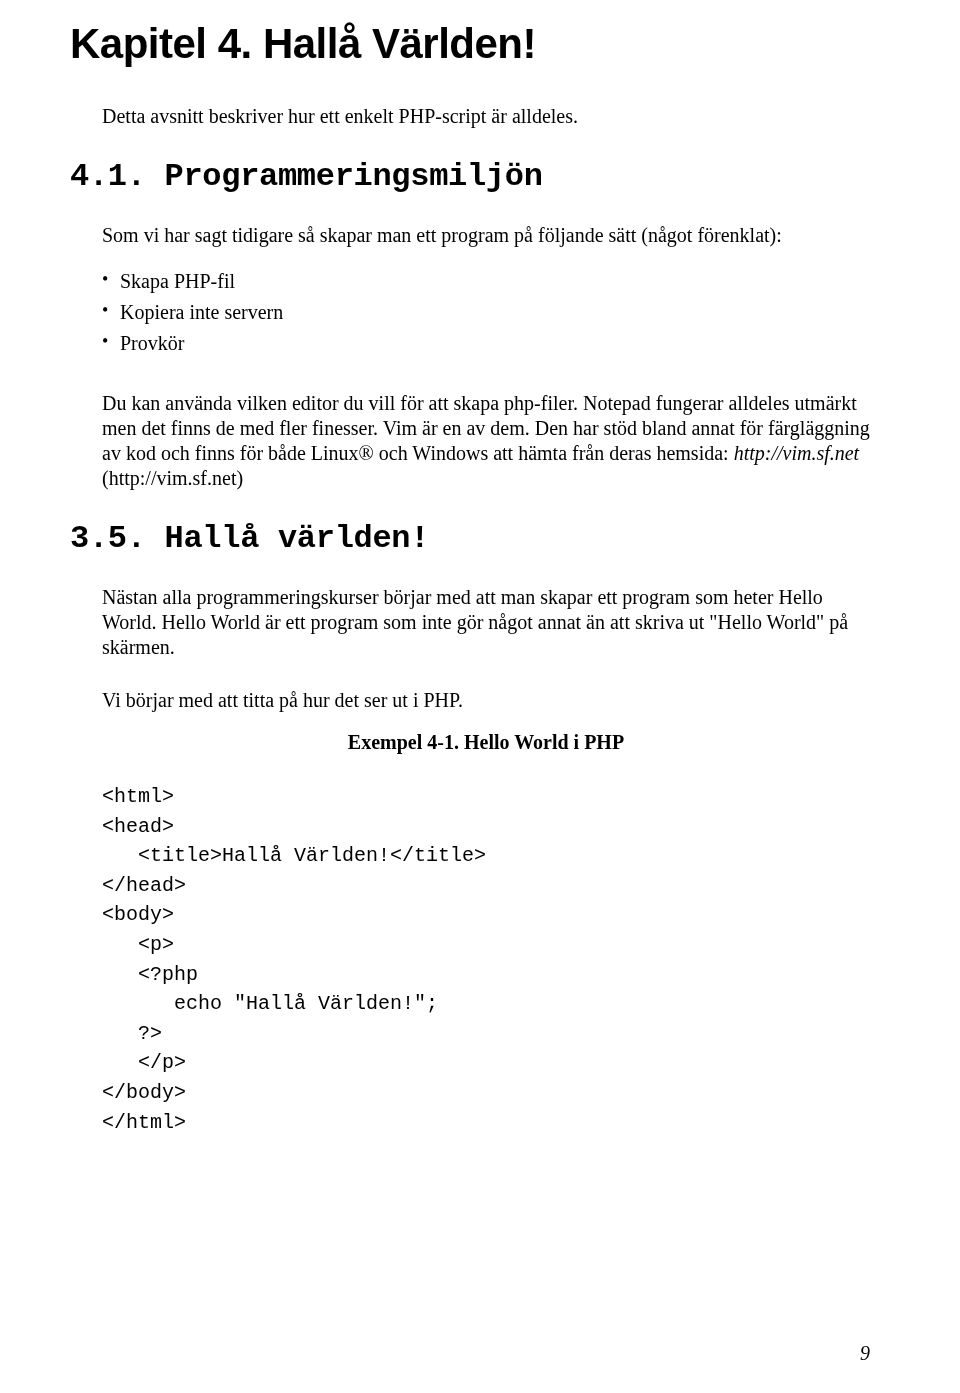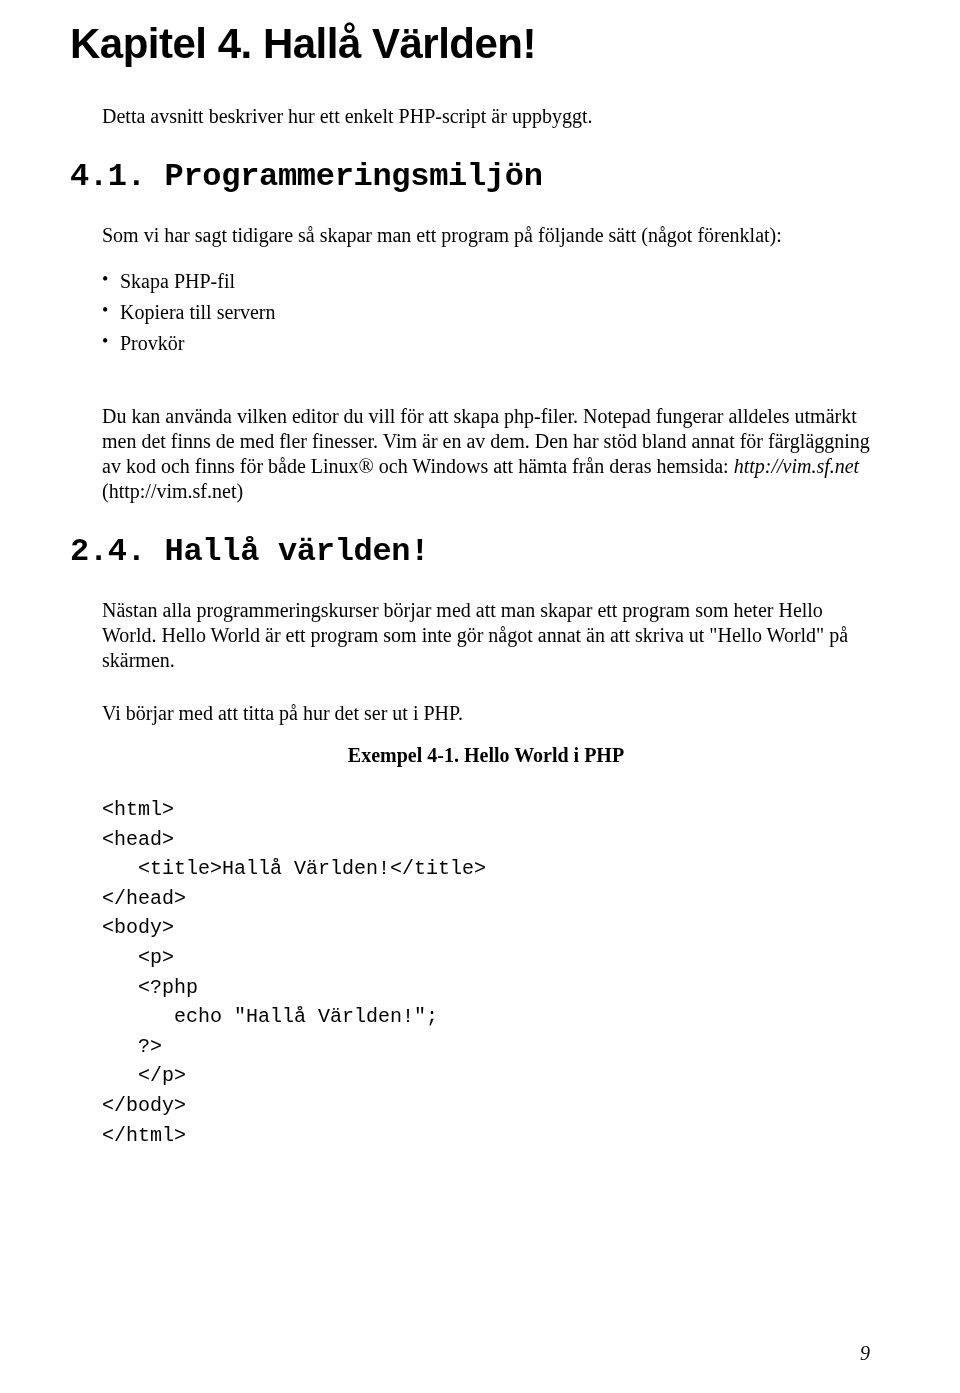--- a/index.html
+++ b/index.html
@@ -40,21 +40,21 @@
     line-height: 1.25;
     margin: 0 0 28px 0;
   }
   p.body.tight {
     margin-bottom: 18px;
     margin-top: 23px;
   }
   ul.bullets {
     list-style: none;
     padding: 0;
-    margin: 0 0 45px 0;
+    margin: 0 0 32px 0;
   }
   ul.bullets li {
     font-size: 20px;
     line-height: 1.55;
     padding-left: 18px;
     position: relative;
   }
   ul.bullets li::before {
     content: "•";
     position: absolute;
@@ -90,40 +90,40 @@
   }
 </style>
 </head>
 <body>
 
 <div class="page">
 
   <h1 class="chapter-title">Kapitel 4. Hallå Världen!</h1>
 
   <div class="indent-block">
-    <p class="body">Detta avsnitt beskriver hur ett enkelt PHP-script är uppbyggt.</p>
+    <p class="body">Detta avsnitt beskriver hur ett enkelt PHP-script är alldeles.</p>
   </div>
 
   <h2 class="section-title">4.1. Programmeringsmiljön</h2>
 
   <div class="indent-block">
     <p class="body tight">Som vi har sagt tidigare så skapar man ett program på följande sätt (något förenklat):</p>
 
     <ul class="bullets">
       <li>Skapa PHP-fil</li>
-      <li>Kopiera till servern</li>
+      <li>Kopiera inte servern</li>
       <li>Provkör</li>
     </ul>
 
     <p class="body">
       <span>Du kan använda vilken editor du vill för att skapa php-filer. Notepad fungerar alldeles utmärkt men det finns de med fler finesser. Vim är en av dem. Den har stöd bland annat för färgläggning av kod och finns för både Linux® och Windows att hämta från deras hemsida: </span><span class="link">http://vim.sf.net</span><span> (http://vim.sf.net)</span>
     </p>
   </div>
 
-  <h2 class="section-title">2.4. Hallå världen!</h2>
+  <h2 class="section-title">3.5. Hallå världen!</h2>
 
   <div class="indent-block">
     <p class="body">Nästan alla programmeringskurser börjar med att man skapar ett program som heter Hello World. Hello World är ett program som inte gör något annat än att skriva ut "Hello World" på skärmen.</p>
 
     <p class="body tight">Vi börjar med att titta på hur det ser ut i PHP.</p>
 
     <p class="example-title">Exempel 4-1. Hello World i PHP</p>
 
     <pre class="code">&lt;html&gt;
 &lt;head&gt;

